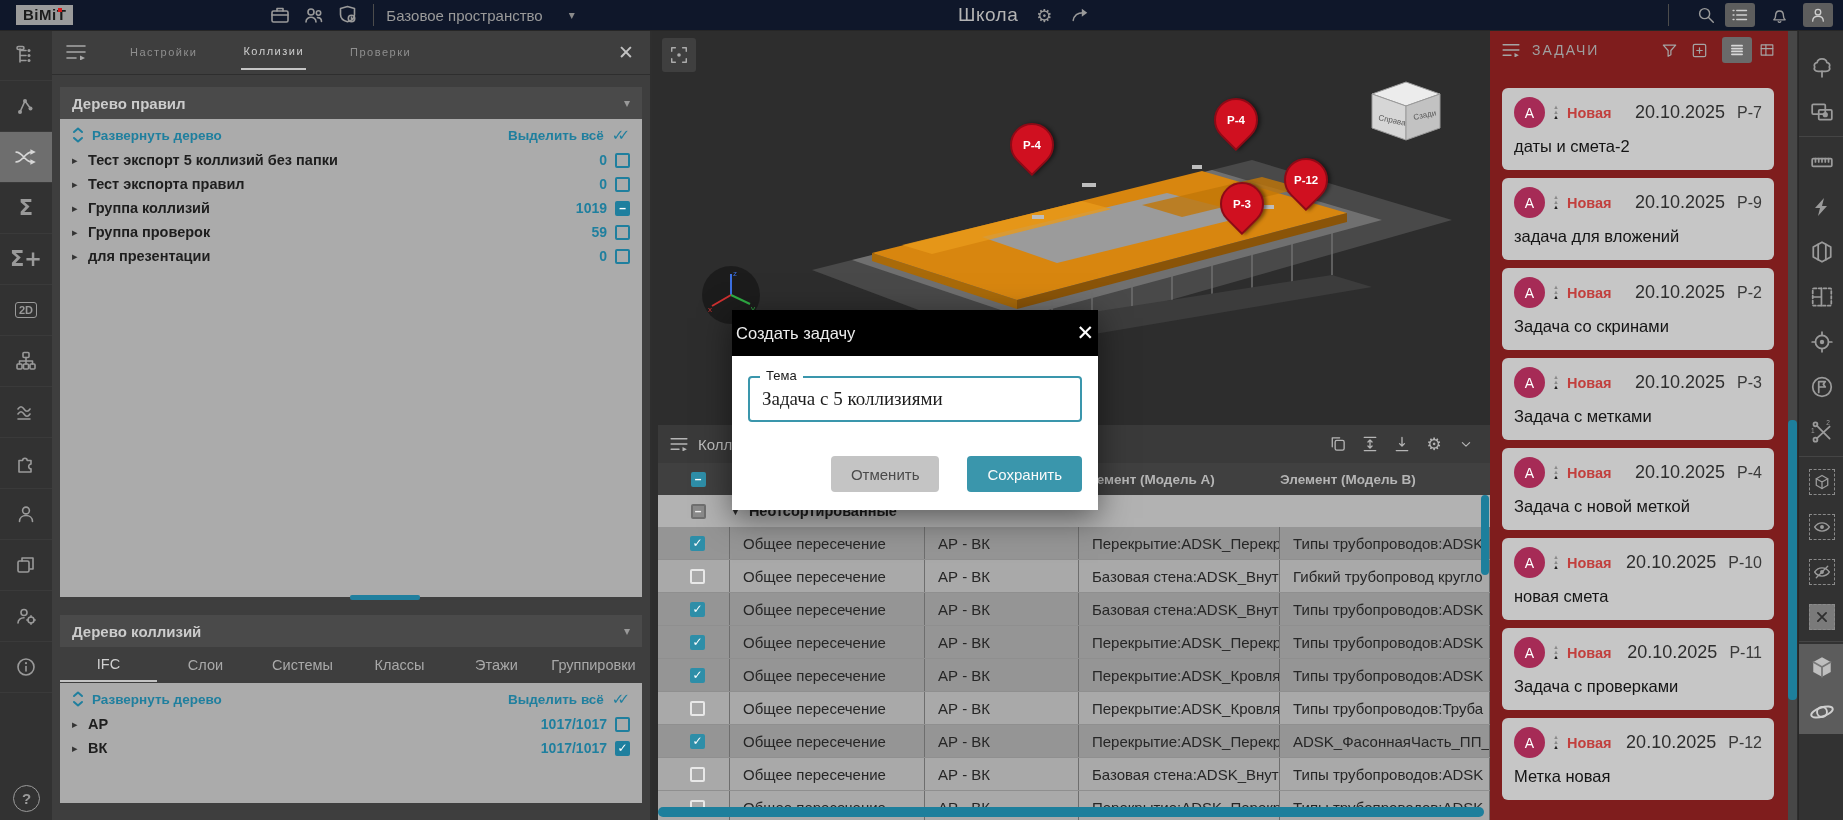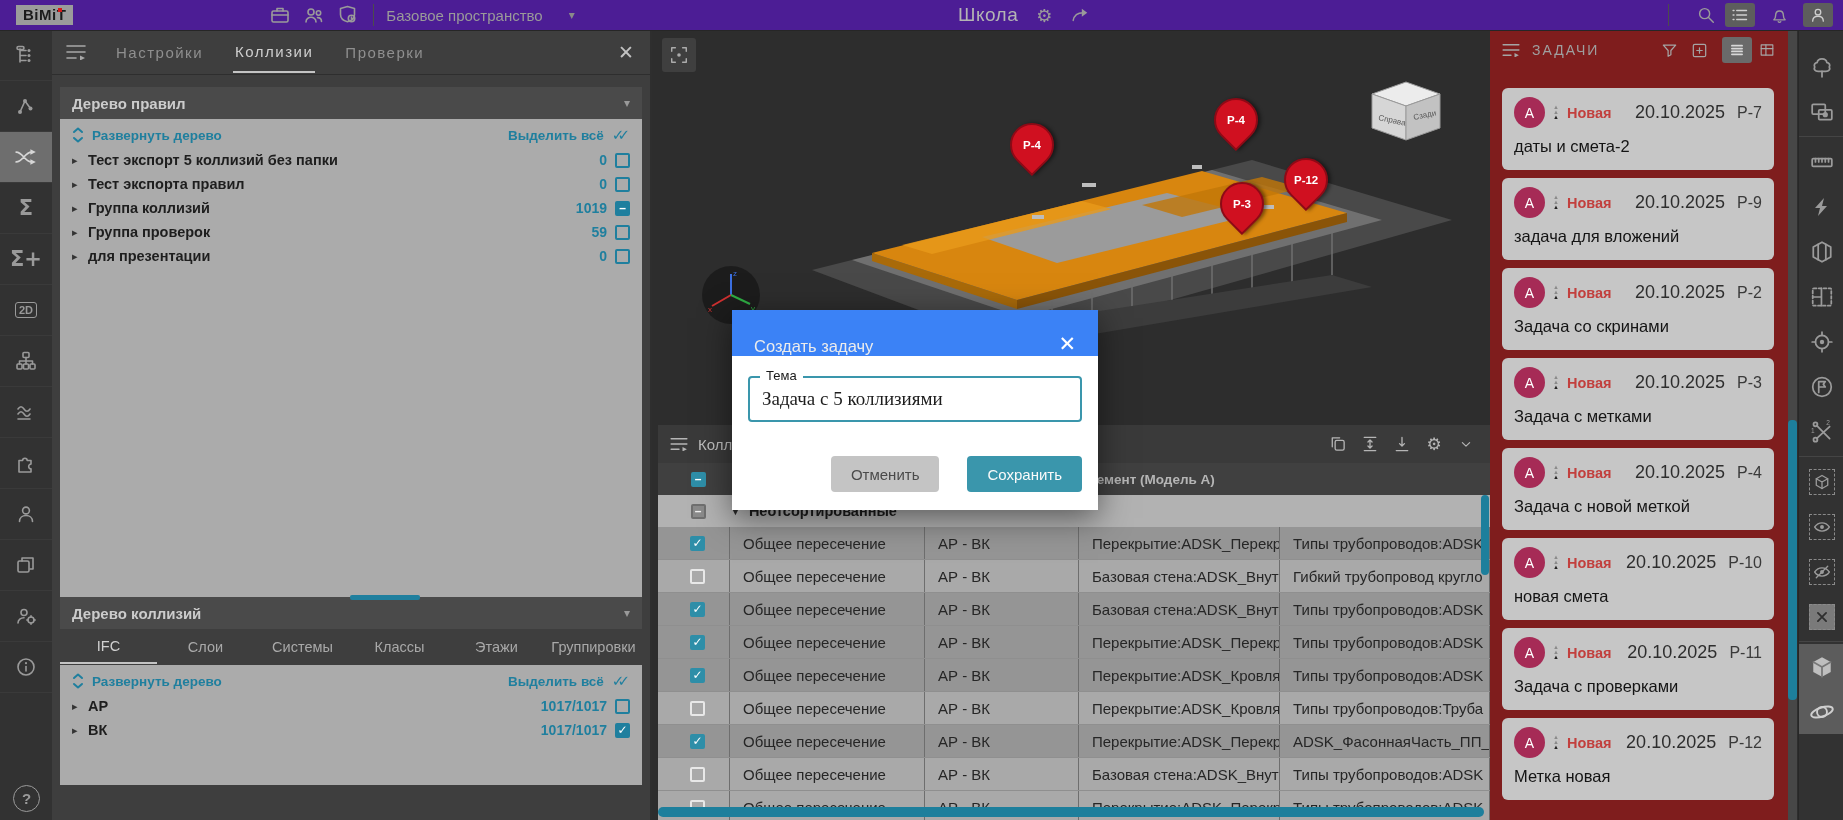--- a/index.html
+++ b/index.html
@@ -2,21 +2,21 @@
 <html><head>
 <meta charset="utf-8">
 <style>
   html,body{margin:0;padding:0;background:#1e1e1e;}
   .screen{position:relative;width:1843px;height:820px;overflow:hidden;
     font-family:"Liberation Sans","DejaVu Sans",sans-serif;background:#2e2e2e;color:#c8c8c8;}
   .ic{stroke:currentColor;fill:none;stroke-width:1.6;stroke-linecap:round;stroke-linejoin:round;display:block}
   .fill{fill:currentColor;stroke:none}
 
   
-  .topbar{position:absolute;left:0;top:0;width:1843px;height:30px;background:#4c1d95;border-bottom:1px solid #262626;display:flex;align-items:center;z-index:30}
+  .topbar{position:absolute;left:0;top:0;width:1843px;height:30px;background:#0f172a;border-bottom:1px solid #262626;display:flex;align-items:center;z-index:30}
   .logo{margin-left:16px;background:#9b9b9b;color:#1c1c1c;font-weight:bold;font-size:15px;padding:1px 7px 2px;letter-spacing:.5px;position:relative}
   .logo i{position:absolute;right:11px;top:3px;width:4px;height:4px;background:#d61a1a;font-style:normal}
   .tb-ic{width:34px;height:26px;display:flex;align-items:center;justify-content:center;color:#9a9a9a}
   .tb-sep{width:1px;height:22px;background:#4c4c4c;margin:0 8px}
   .ws{color:#9a9a9a;font-size:15px;margin-left:4px}
   .caret{color:#8a8a8a;font-size:12px;margin-left:26px}
   .title{color:#b4b4b4;font-size:19px;letter-spacing:.5px}
   .btnsq{width:30px;height:24px;border-radius:3px;display:flex;align-items:center;justify-content:center;color:#9a9a9a}
   .btnsq.on{background:#5d5d5d;color:#cfcfcf}
 
@@ -26,21 +26,21 @@
   .lri.on{background:#6e6e6e;color:#d6d6d6}
   .lri .sig{font-size:21px;font-weight:bold;font-family:"DejaVu Sans",sans-serif}
   .i2d{border:1.5px solid currentColor;border-radius:3px;padding:1px 3px;font-size:11px;font-weight:bold}
   .help{position:absolute;left:13px;bottom:8px;width:25px;height:25px;border:1.6px solid #9a9a9a;border-radius:50%;
     display:flex;align-items:center;justify-content:center;color:#9a9a9a;font-size:15px;font-weight:bold}
 
   
   .lpanel{position:absolute;left:52px;top:30px;width:598px;height:790px;background:#3e3e3e;z-index:20}
   .ltabs{height:44px;display:flex;align-items:center;border-bottom:1px solid #2e2e2e;position:relative}
   .lham{margin-left:14px;color:#a8a8a8}
-  .ltab{margin-left:28px;font-size:15px;letter-spacing:1.5px;color:#8f8f8f;padding:11px 2px;position:relative}
+  .ltab{margin-left:42px;font-size:11px;letter-spacing:1.5px;color:#8f8f8f;padding:11px 2px;position:relative}
   .ltab.on{color:#cfcfcf;border-bottom:2px solid #c4c4c4}
   .lclose{position:absolute;right:16px;color:#c2c2c2;font-size:19px}
   .sechead{margin:12px 8px 0;height:32px;background:#4a4a4a;display:flex;align-items:center;justify-content:space-between;
     padding:0 12px;color:#cccccc;font-weight:bold;font-size:15px}
   .sechead .caret{margin:0;color:#9a9a9a}
   .treearea{margin:0 8px;background:#ababab;position:relative}
   .treearea.rules{height:478px}
   .treearea.coll{height:120px}
   .tctl{display:flex;justify-content:space-between;padding:7px 12px 4px;color:#1f7f9e;font-size:13.5px;font-weight:bold}
   .tctl .lft,.tctl .rgt{display:flex;align-items:center;gap:8px}
@@ -111,21 +111,21 @@
   
   .rrail{position:absolute;left:1798px;top:30px;width:45px;height:790px;background:#323232;border-left:1px solid #272727;z-index:20;
     display:flex;flex-direction:column;align-items:center}
   .rri{width:45px;height:45px;display:flex;align-items:center;justify-content:center;color:#9b9b9b}
   .rri.dash>span{border:1px dashed #8a8a8a;padding:3px;display:flex}
   .rri.hl{background:#5c5c5c;color:#cfcfcf}
   .rsep{width:45px;height:1px;background:#454545;margin:2px 0}
 
   
   .dialog{position:absolute;left:732px;top:310px;width:366px;height:200px;background:#fff;z-index:60;box-shadow:0 8px 30px rgba(0,0,0,.5)}
-  .dhead{height:46px;background:#3b82f6;display:flex;align-items:flex-end;justify-content:space-between;padding:0 22px}
+  .dhead{height:46px;background:#000000;display:flex;align-items:center;justify-content:space-between;padding:0 4px}
   .dhead .dt{color:#ececec;font-size:16.5px}
   .dhead .dx{color:#fff;font-size:21px;font-weight:bold}
   .dfield{position:absolute;left:16px;right:16px;top:66px;height:42px;border:2px solid #3a96ac;border-radius:4px}
   .dlabel{position:absolute;left:28px;top:58px;background:#fff;padding:0 6px;font-size:13px;color:#1a1a1a;z-index:2}
   .dvalue{width:100%;height:100%;border:0;outline:0;background:transparent;font-size:19px;color:#1e1e1e;padding:0 12px;
     font-family:Liberation Serif, serif}
   .dbtns{position:absolute;right:16px;bottom:18px;display:flex;gap:28px}
   .dbtn{height:36px;border:0;border-radius:4px;font-size:15px;padding:0 20px;font-family:inherit}
   .dbtn.cancel{background:#c4c4c4;color:#4a4a4a}
   .dbtn.save{background:#3a96ac;color:#fafafa}
@@ -334,21 +334,21 @@
       </div>
       <div class="titem">
         <span class="car">▸</span>
         <span>для презентации</span>
         <span class="cnt">0</span>
         <span class="cb"></span>
       </div>
       <div class="grip"></div>
     </div>
 
-    <div class="sechead" style="margin-top:0">
+    <div class="sechead" style="margin-top:18px">
       <span>Дерево коллизий</span>
       <span class="caret">▾</span>
     </div>
     <div class="ctabs">
       <span class="ctab on">IFC</span>
       <span class="ctab">Слои</span>
       <span class="ctab">Системы</span>
       <span class="ctab">Классы</span>
       <span class="ctab">Этажи</span>
       <span class="ctab">Группировки</span>
@@ -487,20 +487,21 @@
       </span>
     </div>
 
     <div class="tgrid thead">
       <div style="justify-content:center">
           <span class="cb mixed" style="border-color:#2e8ea8;background:#2e8ea8"></span>
         </div>
       <div></div>
         <div></div>
       <div>Элемент (Модель A)</div>
+      <div>Элемент (Модель B)</div>
     </div>
 
     <div class="grow">
       <span class="cbc">
           <span class="cb gray"></span>
         </span>
       <span style="color:#2b2b2b;font-size:11px;margin-right:8px">▼</span>
       <span>Неотсортированные</span>
     </div>
 

